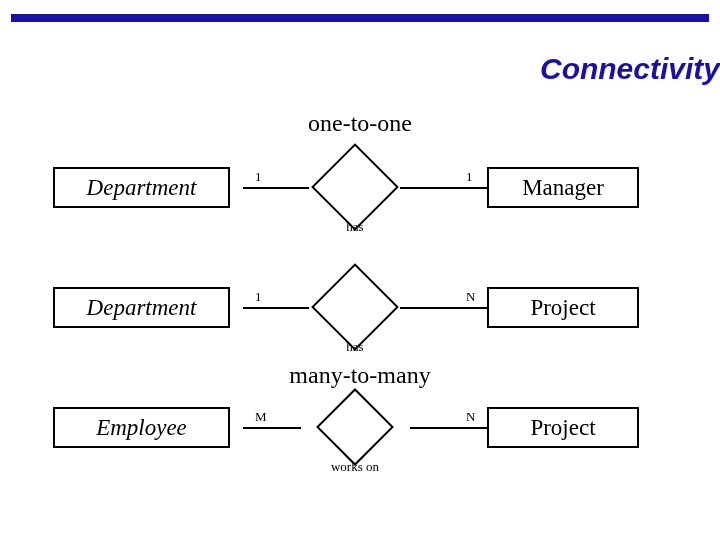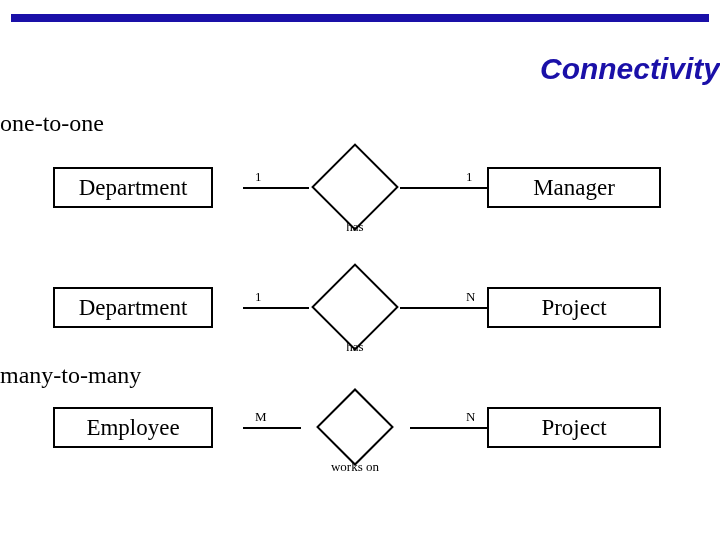--- a/index.html
+++ b/index.html
@@ -41,21 +41,21 @@
     color: #1a10a8;
     letter-spacing: 0px;
     white-space: nowrap;
   }
 
   
   .section-caption {
     position: absolute;
     width: 720px;
     left: 0;
-    text-align: left;
+    text-align: center;
     font-family: "Liberation Serif", serif;
     font-size: 24px;
     color: #000000;
     white-space: nowrap;
   }
   #caption-one-to-one  { top: 110px; }
   #caption-one-to-many { top: 232px; }
   #caption-many-to-many{ top: 362px; }
 
   
@@ -79,27 +79,28 @@
     font-size: 23px;
     color: #000000;
     text-align: center;
     white-space: nowrap;
     display: flex;
     align-items: center;
     justify-content: center;
   }
   .entity-left {
     left: 53px;
-    width: 160px;
+    width: 177px;
     top: 20px;
     height: 41px;
+    font-style: italic;
   }
   .entity-right {
     left: 487px;
-    width: 174px;
+    width: 152px;
     top: 20px;
     height: 41px;
   }
 
   
   .connector {
     position: absolute;
     height: 0;
     border-top: 2px solid #000000;
     top: 40px;

